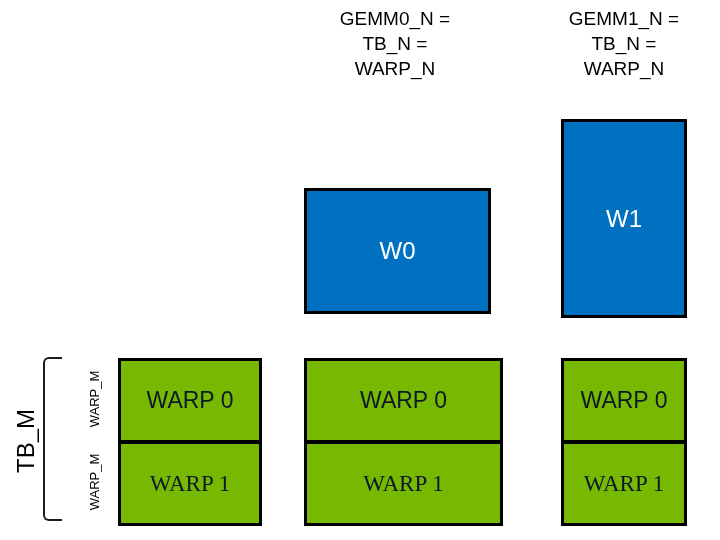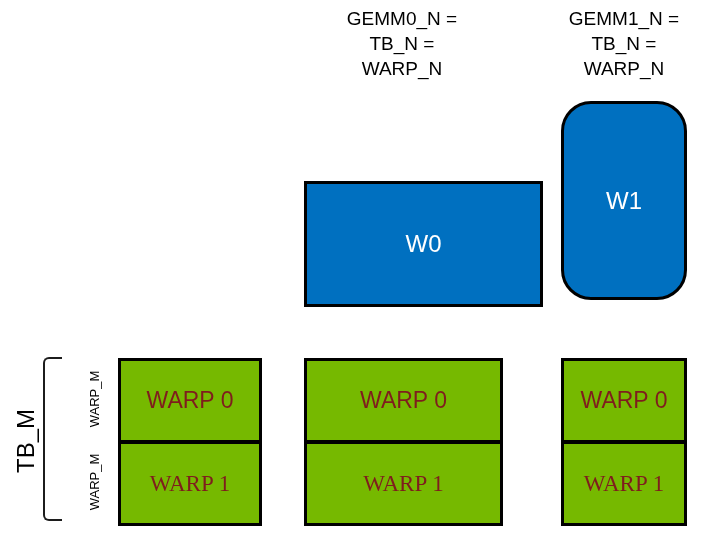--- a/index.html
+++ b/index.html
@@ -13,48 +13,48 @@
   }
   .col-label {
     position: absolute;
     top: 6px;
     text-align: center;
     font-size: 19px;
     line-height: 25px;
     color: #000000;
     white-space: pre-line;
   }
-  #lbl-gemm0 { left: 303px; width: 198px; }
+  #lbl-gemm0 { left: 296px; width: 198px; }
   #lbl-gemm1 { left: 525px; width: 198px; }
   .blue-box {
     position: absolute;
     box-sizing: border-box;
     background: #0070C0;
     border: 3px solid #000000;
     display: flex;
     align-items: center;
     justify-content: center;
     color: #ffffff;
     font-size: 24px;
   }
-  #box-w0 { left: 304px; top: 181px; width: 239px; height: 126px; }
-  #box-w1 { left: 561px; top: 101px; width: 126px; height: 199px; border-radius: 30px; }
+  #box-w0 { left: 304px; top: 188px; width: 187px; height: 126px; }
+  #box-w1 { left: 561px; top: 119px; width: 126px; height: 199px; }
   .warp-grid { position: absolute; top: 358px; }
   #grid-left   { left: 118px; width: 144px; }
   #grid-middle { left: 304px; width: 199px; }
   #grid-right  { left: 561px; width: 126px; }
   .warp-cell {
     box-sizing: border-box;
     height: 85px;
     background: #76B900;
     border: 3px solid #000000;
     display: flex;
     align-items: center;
     justify-content: center;
-    color: #7f1d1d;
+    color: #0f172a;
     font-size: 23px;
   }
   .warp-cell + .warp-cell { margin-top: -2px; font-family: Liberation Serif, serif; }
   .bracket {
     position: absolute;
     left: 43px;
     top: 357px;
     width: 19px;
     height: 164px;
     box-sizing: border-box;

